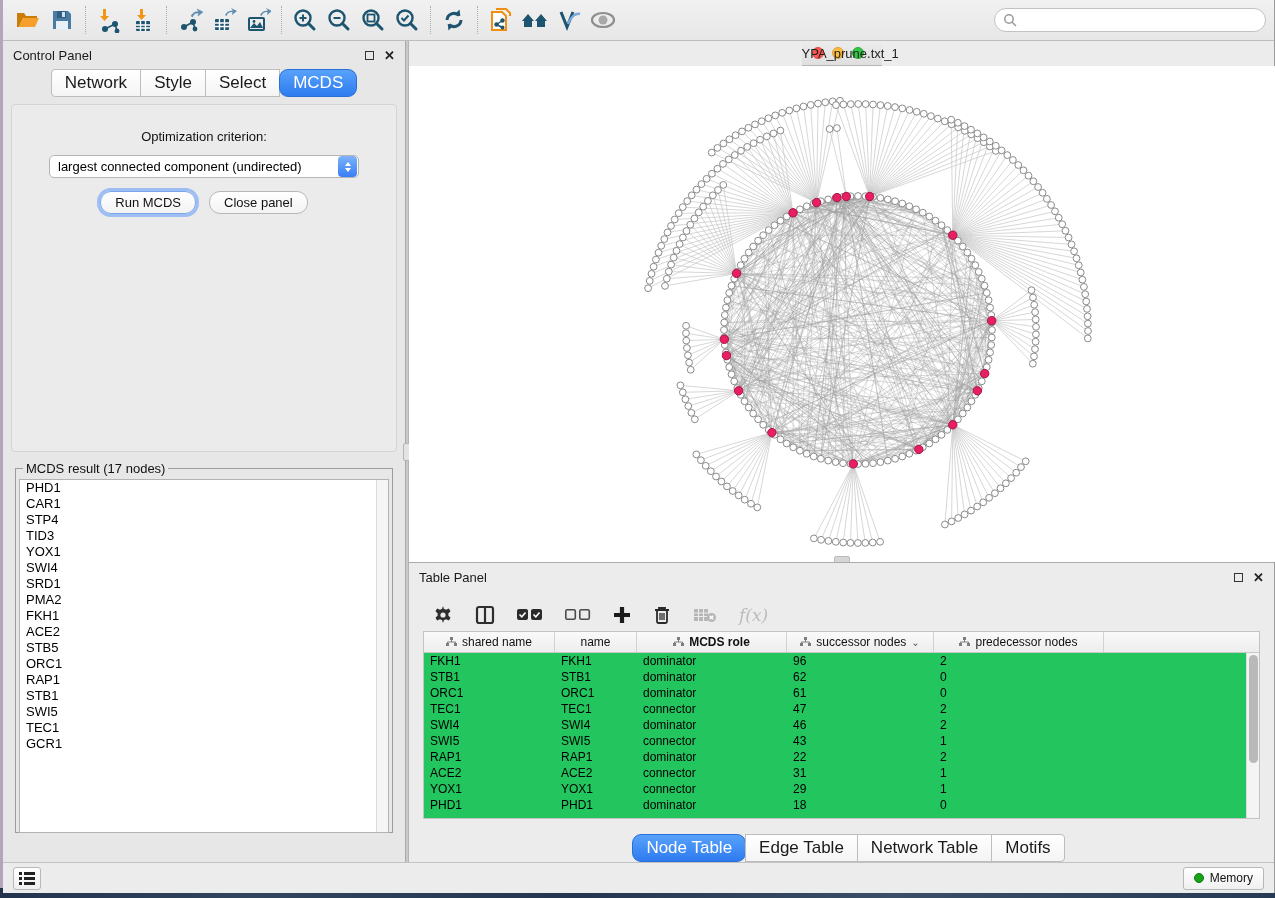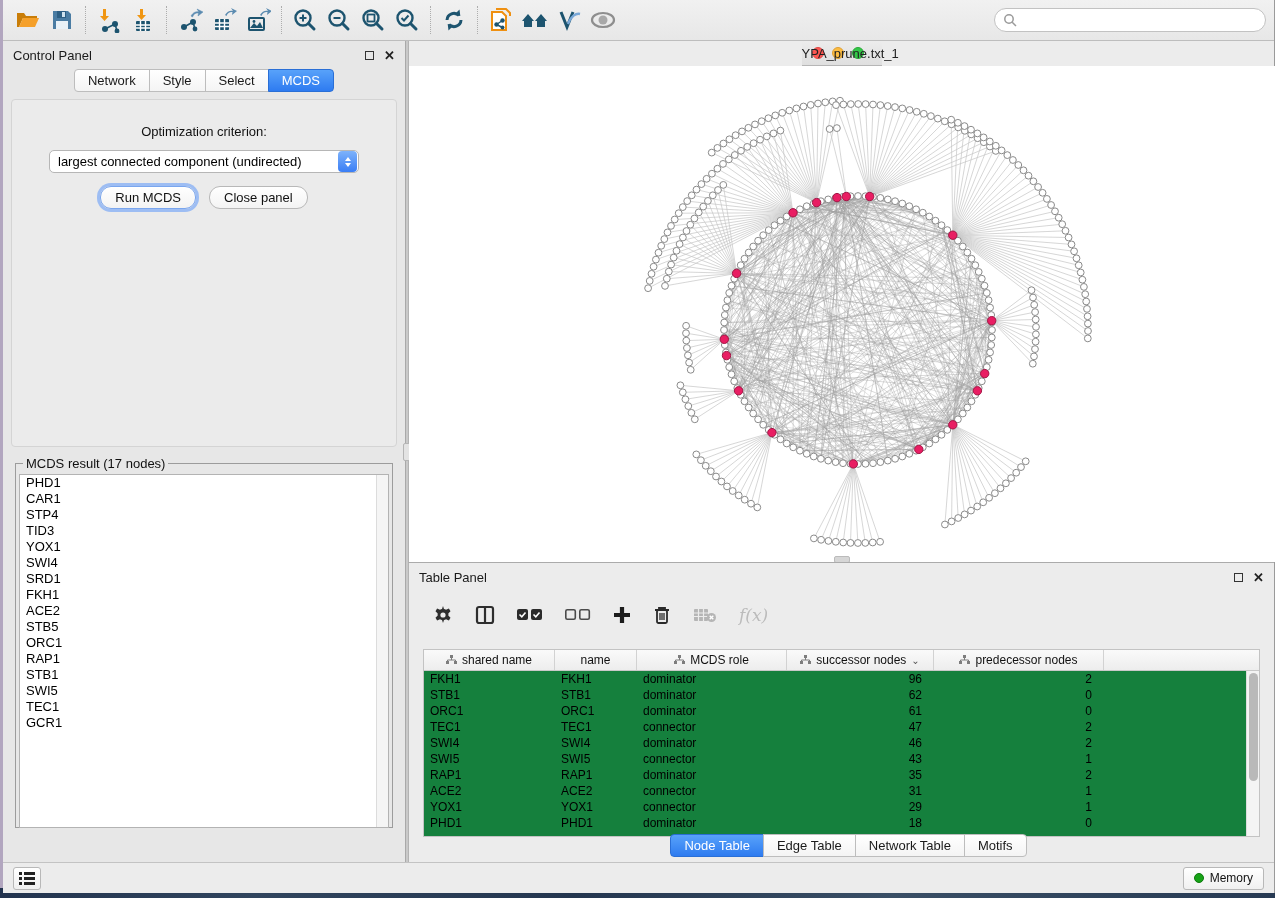--- a/index.html
+++ b/index.html
@@ -29,24 +29,24 @@
 
   
   .panel-head { height:28px; display:flex; align-items:center; padding:0 10px; font-size:13px; color:#1a1a1a; }
   .panel-head .head-icons { margin-left:auto; display:flex; gap:10px; align-items:center; }
   .float-ico { width:9px; height:9px; border:1.5px solid #333; display:inline-block; }
   .close-ico { font-size:13px; font-weight:bold; color:#222; line-height:9px; }
 
   
   .segrow { display:flex; justify-content:center; }
   .seg { border:1px solid #bdbdbd; background:linear-gradient(#ffffff,#f4f4f4); padding:3px 13px;
-    font-size:13px; color:#1a1a1a; margin-left:-1px; cursor:default; }
+    font-size:17px; color:#1a1a1a; margin-left:-1px; cursor:default; }
   .seg:first-child { border-radius:4px 0 0 4px; margin-left:0; }
   .seg:last-child { border-radius:0 4px 4px 0; }
-  .seg.sel { background:linear-gradient(#58a2fa,#2e7bf0); border-color:#2a6fd6; color:#fff; }
+  .seg.sel { background:linear-gradient(#58a2fa,#2e7bf0); border-color:#2a6fd6; color:#fff;border-radius:9px; }
 
   #cp-subpanel { margin:7px 8px 0 8px; height:348px; background:#ebebeb; border:1px solid #d4d4d4;
     border-radius:4px; padding-top:24px; }
   #opt-label { text-align:center; font-size:13px; color:#111; margin-bottom:11px; }
   #dropdown { width:310px; height:23px; margin:0 auto; background:#fff; border:1px solid #b6b6b6;
     border-radius:5px; display:flex; align-items:center; }
   #dropdown .dd-text { flex:1; font-size:13px; padding:0 8px; white-space:nowrap; }
   #dd-stepper { width:19px; height:21px; border-radius:4px; background:linear-gradient(#7db2fb,#3a7ef5);
     display:flex; flex-direction:column; align-items:center; justify-content:center; gap:2px; margin-right:1px; }
   .tri-up { width:0; height:0; border-left:3.5px solid transparent; border-right:3.5px solid transparent; border-bottom:4.5px solid #fff; }
@@ -72,28 +72,28 @@
   .tl.grn { background:#33c748; border:1px solid #27aa35; }
   #net-title { position:absolute; left:0; right:0; text-align:center; font-size:13px; color:#222; }
   #net-canvas { flex:1; background:#fff; position:relative; overflow:hidden; }
   #h-divider-grip { position:absolute; left:50%; bottom:-1px; width:16px; height:7px; background:#d6d6d6;
     border:1px solid #bbb; border-radius:2px; transform:translateX(-50%); }
 
   
   #table-panel { flex:1; background:#ececec; border-left:1px solid #b3b3b3; border-top:1px solid #ababab; position:relative; }
   #tp-toolbar { position:absolute; left:14px; right:14px; top:30px; height:44px; display:flex; align-items:center; gap:22px; padding:0 10px; }
   .tp-ico { display:flex; align-items:center; justify-content:center; }
-  #tp-table { position:absolute; left:14px; right:14px; top:86px; height:188px; background:#15803d; border:1px solid #c3c3c3; overflow:hidden; }
+  #tp-table { position:absolute; left:14px; right:14px; top:68px; height:188px; background:#22c55e; border:1px solid #c3c3c3; overflow:hidden; }
   #col-head { display:flex; height:21px; background:linear-gradient(#fafafa,#ededed); border-bottom:1px solid #c9c9c9; }
   .col { display:flex; align-items:center; justify-content:center; gap:5px; font-size:12px; color:#111;
     border-right:1px solid #d2d2d2; height:100%; }
   .col .sort { color:#555; font-size:10px; }
   .trow { display:flex; height:16px; align-items:center; }
   .tcell { font-size:12px; color:#000; padding:0 6px; white-space:nowrap; overflow:hidden; }
-  .tcell.num { text-align:right; padding-right:12px; }
+  .tcell.num { padding-right:12px; }
   #tp-scroll { position:absolute; right:0; top:21px; bottom:0; width:13px; background:#f4f4f4; border-left:1px solid #ddd; }
   #tp-thumb { position:absolute; left:1.5px; top:2px; width:9px; height:108px; background:#b9b9b9; border-radius:5px; }
   #tp-tabs { position:absolute; left:14px; right:0; top:271px; display:flex; justify-content:center; }
 
   
   #status-bar { height:31px; flex:0 0 31px; background:#ececec; border-top:1px solid #c3c3c3;
     display:flex; align-items:center; padding:0 10px;justify-content:space-between; }
   #list-btn { width:28px; height:23px; background:linear-gradient(#fff,#f0f0f0); border:1px solid #b8b8b8;
     border-radius:3px; display:flex; align-items:center; justify-content:center; }
   #memory-btn { margin-left:auto; height:23px; background:linear-gradient(#fff,#f0f0f0); border:1px solid #b8b8b8;
@@ -286,20 +286,21 @@
         <legend>MCDS result (17 nodes)</legend>
         <div id="mcds-list">
           <div id="mcds-scroll"></div>
         <div class="litem">PHD1</div>
             <div class="litem">CAR1</div>
             <div class="litem">STP4</div>
             <div class="litem">TID3</div>
             <div class="litem">YOX1</div>
             <div class="litem">SWI4</div>
             <div class="litem">SRD1</div>
+            <div class="litem">PMA2</div>
             <div class="litem">FKH1</div>
             <div class="litem">ACE2</div>
             <div class="litem">STB5</div>
             <div class="litem">ORC1</div>
             <div class="litem">RAP1</div>
             <div class="litem">STB1</div>
             <div class="litem">SWI5</div>
             <div class="litem">TEC1</div>
             <div class="litem">GCR1</div>
           </div>
@@ -1449,21 +1450,21 @@
                     <rect x="0" y="6" width="3" height="3"></rect>
                     <rect x="8" y="6" width="3" height="3"></rect>
                     <path d="M5.5 3v2M1.5 6V5h8v1" stroke="#7d7d7d" fill="none"></path>
                   </g>
                 </svg>
                 <span>shared name</span>
               </div>
               <div class="col" style="width: 82px;">
                 <span>name</span>
               </div>
-              <div class="col" style="width: 150px;">
+              <div class="col" style="width: 150px; font-weight: bold;">
                 <svg width="11" height="10" viewBox="0 0 11 10">
                   <g fill="#7d7d7d">
                     <rect x="4" y="0" width="3" height="3"></rect>
                     <rect x="0" y="6" width="3" height="3"></rect>
                     <rect x="8" y="6" width="3" height="3"></rect>
                     <path d="M5.5 3v2M1.5 6V5h8v1" stroke="#7d7d7d" fill="none"></path>
                   </g>
                 </svg>
                 <span>MCDS role</span>
               </div>
@@ -1531,21 +1532,21 @@
                 <div class="tcell" style="width: 131px;">SWI5</div>
                 <div class="tcell" style="width: 82px;">SWI5</div>
                 <div class="tcell" style="width: 150px;">connector</div>
                 <div class="tcell num" style="width: 147px;">43</div>
                 <div class="tcell num" style="width: 170px;">1</div>
               </div>
               <div class="trow">
                 <div class="tcell" style="width: 131px;">RAP1</div>
                 <div class="tcell" style="width: 82px;">RAP1</div>
                 <div class="tcell" style="width: 150px;">dominator</div>
-                <div class="tcell num" style="width: 147px;">35</div>
+                <div class="tcell num" style="width: 147px;">22</div>
                 <div class="tcell num" style="width: 170px;">2</div>
               </div>
               <div class="trow">
                 <div class="tcell" style="width: 131px;">ACE2</div>
                 <div class="tcell" style="width: 82px;">ACE2</div>
                 <div class="tcell" style="width: 150px;">connector</div>
                 <div class="tcell num" style="width: 147px;">31</div>
                 <div class="tcell num" style="width: 170px;">1</div>
               </div>
               <div class="trow">

